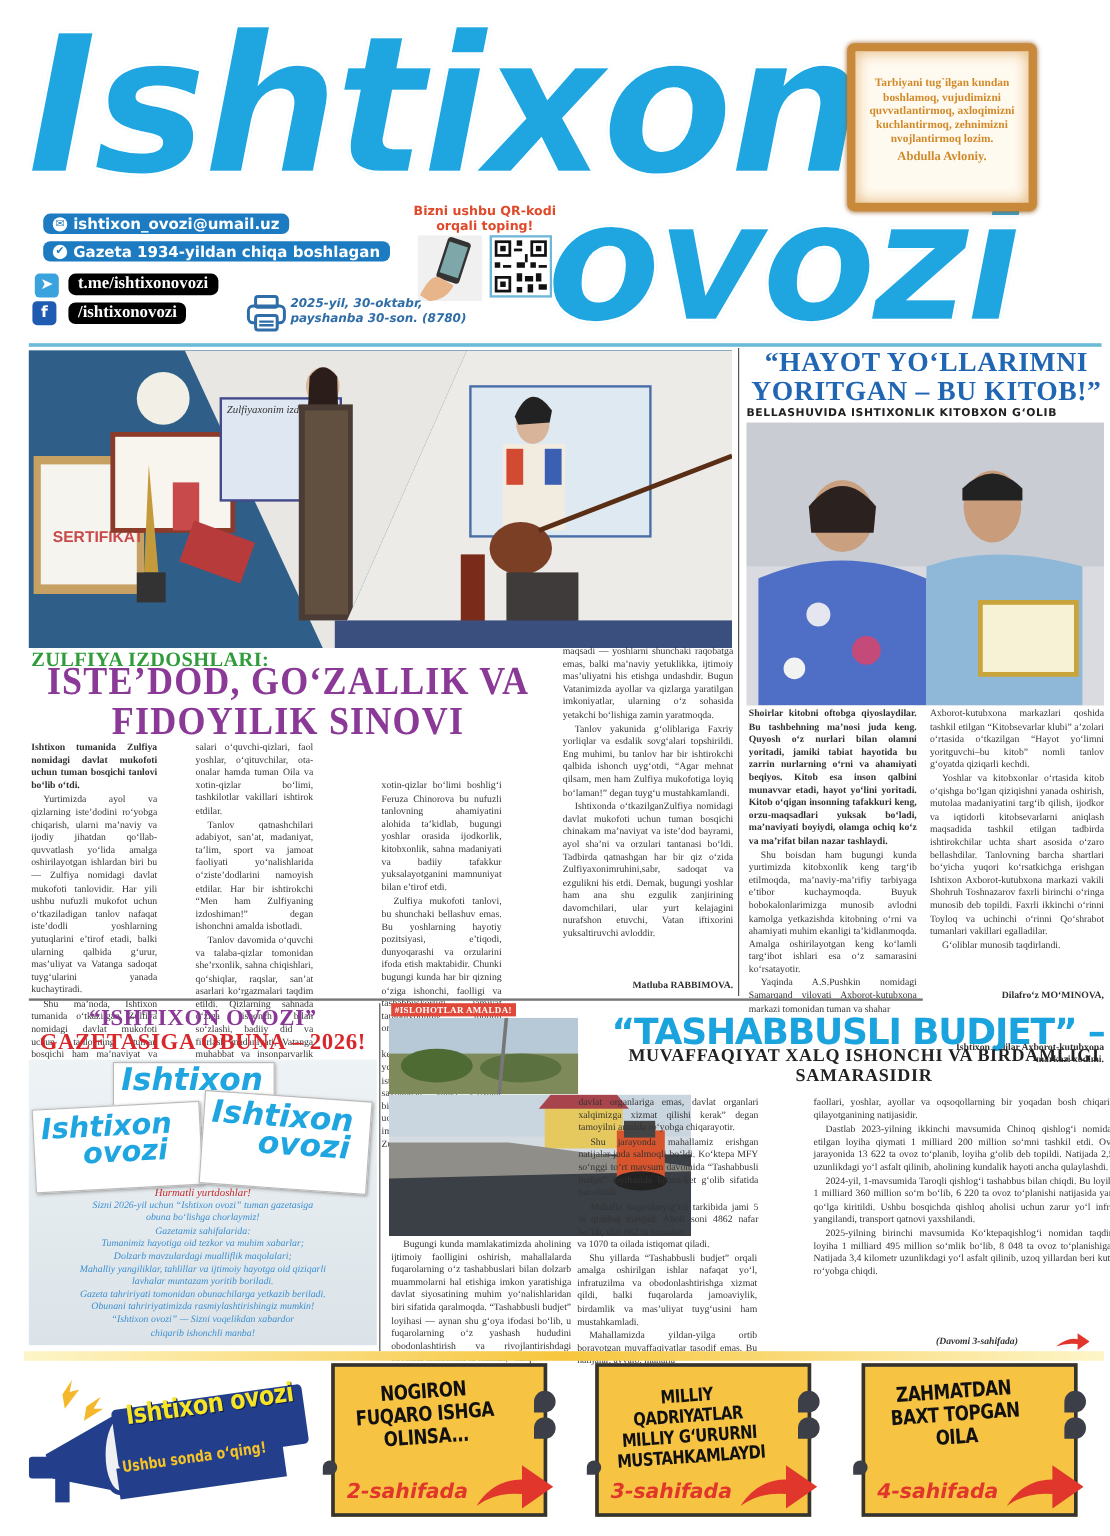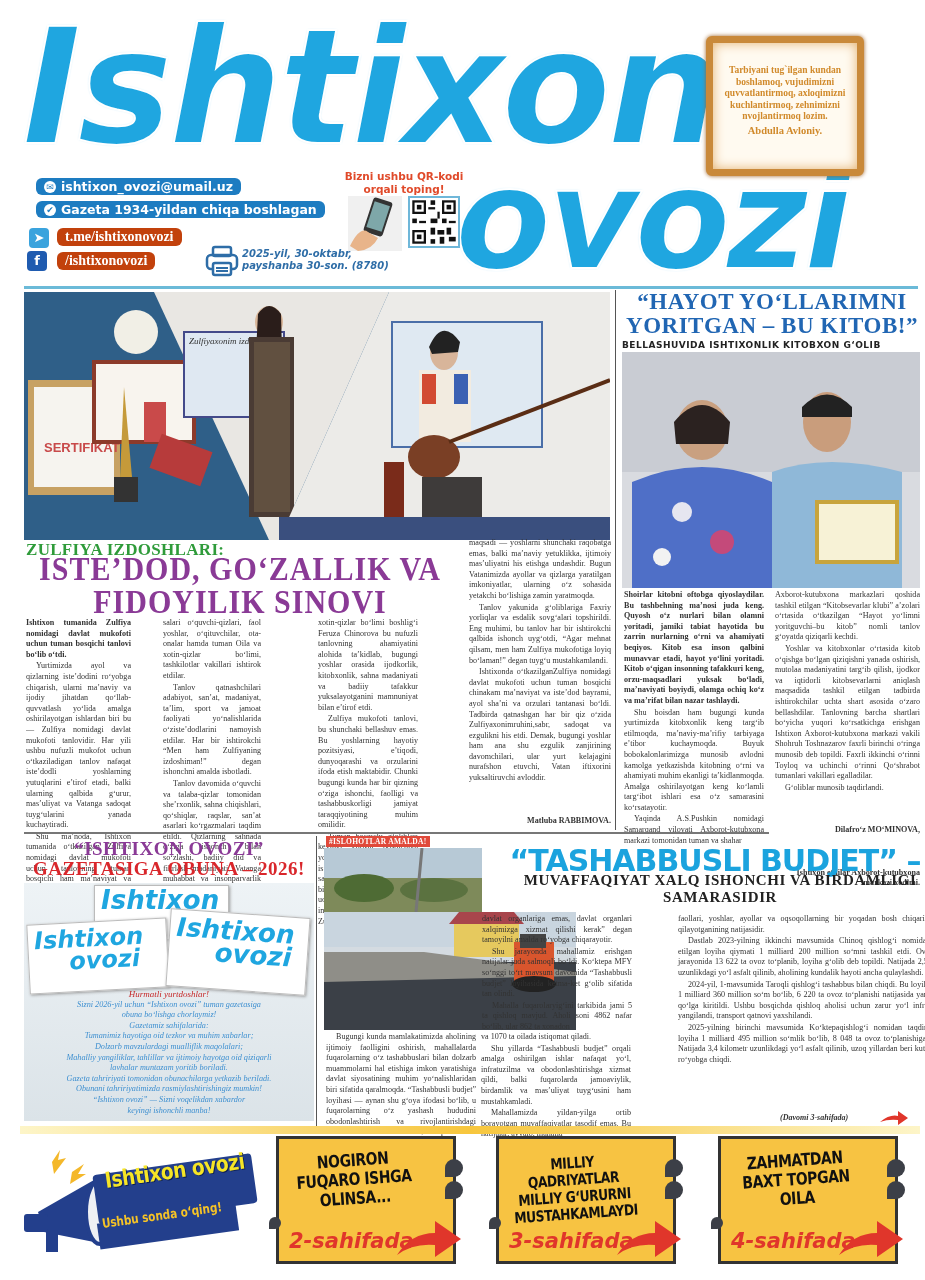--- a/index.html
+++ b/index.html
@@ -7,21 +7,21 @@
   body { position: relative; font-family: "Liberation Serif", serif; color: #2a2a2a; }
   .abs { position: absolute; }
 
   
   .logo-word { position: absolute; font-family: "DejaVu Sans", sans-serif; font-weight: bold; font-style: italic;
     color: #1fa6e0; letter-spacing: -4px; -webkit-text-stroke: 2px #ffffff; text-shadow: 0 0 2px #7bc8ee; line-height: 1; }
   .logo-1 { left: 22px; top: 8px; font-size: 160px; }
   .logo-2 { left: 455px; top: 150px; font-size: 140px; }
   .pill { position: absolute; background: #1d7cc1; color: #fff; font-family: "DejaVu Sans", sans-serif; font-weight: bold;
     border-radius: 6px; padding: 1px 8px; font-size: 12.5px; white-space: nowrap; display: flex; align-items: center; gap: 5px; }
-  .pill.serif { font-family: "Liberation Serif", serif; font-size: 14px; background: #c2410c; }
+  .pill.serif { font-family: "Liberation Serif", serif; font-size: 14px; background: #000000; }
   .pill .dot { width: 12px; height: 12px; border-radius: 50%; background: #fff; display: inline-block; color: #1d7cc1; font-size: 9px; text-align: center; line-height: 12px; }
   .social-icon { position: absolute; width: 20px; height: 20px; border-radius: 4px; color: #fff; font-family: "DejaVu Sans", sans-serif; font-weight: bold; text-align: center; line-height: 20px; font-size: 13px; }
   .qr-caption { position: absolute; left: 344px; top: 170px; width: 120px; text-align: center; color: #e04a2a;
     font-family: "DejaVu Sans", sans-serif; font-weight: bold; font-size: 10.5px; line-height: 13px; }
   .phone { position: absolute; left: 348px; top: 196px; width: 54px; height: 55px; }
   .qr { position: absolute; left: 408px; top: 196px; width: 52px; height: 52px; background: #fff; border: 2px solid #6fb7d9; }
   .issue { position: absolute; left: 242px; top: 248px; font-family: "DejaVu Sans", sans-serif; font-style: italic; font-weight: bold;
     font-size: 10px; color: #2e6da7; line-height: 12px; }
   .printer { position: absolute; left: 205px; top: 245px; width: 34px; height: 32px; }
   .scroll { position: absolute; left: 706px; top: 36px; width: 158px; height: 140px; background: #fffaf0;
@@ -68,21 +68,21 @@
     font-weight: bold; font-size: 15px; line-height: 17px; letter-spacing: 0.6px; }
   .continued { position: absolute; left: 780px; top: 1113px; font-style: italic; font-weight: bold; font-size: 8px; color: #333; }
   .yellow-strip { position: absolute; top: 1126px; height: 8px; background: linear-gradient(90deg,#fdf5c8,#f7c63d,#fdf5c8); }
   .megaphone-banner { position: absolute; left: 95px; top: 1164px; width: 160px; height: 50px; background: #233f8c; transform: rotate(-8deg); border-radius: 4px; }
   .mega-title { position: absolute; left: 105px; top: 1168px; font-family: "DejaVu Sans", sans-serif; font-weight: bold; color: #f6e526; font-size: 22px; transform: rotate(-8deg) scaleX(0.85); transform-origin: left; letter-spacing: -0.5px; text-shadow: 1px 1px 0 #0d1f52; }
   .mega-sub-banner { position: absolute; left: 98px; top: 1214px; width: 140px; height: 26px; background: #233f8c; transform: rotate(-8deg); }
   .mega-sub { position: absolute; left: 102px; top: 1216px; font-family: "DejaVu Sans", sans-serif; font-weight: bold; color: #f6c326; font-size: 13px; transform: rotate(-8deg) scaleX(0.8); transform-origin: left; }
   .teaser { position: absolute; top: 1136px; width: 180px; height: 128px; background: #f7c342; border: 3px solid #333; }
   .teaser-title { position: absolute; left: 0; right: 24px; top: 12px; text-align: center; font-family: "DejaVu Sans", sans-serif; font-weight: bold;
     font-size: 17px; line-height: 19px; color: #111; transform: rotate(-4deg) scaleX(0.82); letter-spacing: -0.5px; }
-  .teaser-page { position: absolute; left: 10px; bottom: 8px; color: #e0362b; font-family: "DejaVu Sans", sans-serif; font-style: italic; font-weight: bold; font-size: 21px; }
+  .teaser-page { position: absolute; left: 10px; bottom: 8px; color: #e0362b; font-family: "DejaVu Sans", sans-serif; font-style: italic; font-weight: bold; font-size: 17px; }
   .teaser-arrow { position: absolute; right: -8px; bottom: 2px; width: 64px; height: 40px; }
   .quote-mark { position: absolute; width: 18px; height: 18px; border-radius: 50% 50% 50% 0; background: #3c3f47; }
 </style>
 </head>
 <body>
 
 <div>
   <div class="logo-word logo-1">Ishtixon</div>
   <div class="logo-word logo-2">ovozi</div>
 
@@ -205,21 +205,21 @@
   <p class="lead">Ishtixon tumanida Zulfiya nomidagi davlat mukofoti uchun tuman bosqichi tanlovi bo‘lib o‘tdi.</p>
   <p>Yurtimizda ayol va qizlarning iste’dodini ro‘yobga chiqarish, ularni ma’naviy va ijodiy jihatdan qo‘llab-quvvatlash yo‘lida amalga oshirilayotgan ishlardan biri bu — Zulfiya nomidagi davlat mukofoti tanlovidir. Har yili ushbu nufuzli mukofot uchun o‘tkaziladigan tanlov nafaqat iste’dodli yoshlarning yutuqlarini e’tirof etadi, balki ularning qalbida g‘urur, mas’uliyat va Vatanga sadoqat tuyg‘ularini yanada kuchaytiradi.</p>
   <p>Shu ma’noda, Ishtixon tumanida o‘tkazilgan Zulfiya nomidagi davlat mukofoti uchun tanlovning tuman bosqichi ham ma’naviyat va iste’dod tantanasiga aylandi. Tadbirda ta’lim muassa-</p>
 </div>
 <div class="col" style="left:163px;top:618px;width:98px;">
   <p class="noind">salari o‘quvchi-qizlari, faol yoshlar, o‘qituvchilar, ota-onalar hamda tuman Oila va xotin-qizlar bo‘limi, tashkilotlar vakillari ishtirok etdilar.</p>
   <p>Tanlov qatnashchilari adabiyot, san’at, madaniyat, ta’lim, sport va jamoat faoliyati yo‘nalishlarida o‘ziste’dodlarini namoyish etdilar. Har bir ishtirokchi “Men ham Zulfiyaning izdoshiman!” degan ishonchni amalda isbotladi.</p>
   <p>Tanlov davomida o‘quvchi va talaba-qizlar tomonidan she’rxonlik, sahna chiqishlari, qo‘shiqlar, raqslar, san’at asarlari ko‘rgazmalari taqdim etildi. Qizlarning sahnada o‘ziga ishonch bilan so‘zlashi, badiiy did va fikrlash madaniyati, Vatanga muhabbat va insonparvarlik ruhida ijro etgan chiqishlari tomoshabinlar qalbidan joy oldi.</p>
   <p>Tuman hokimi o‘rinbosari, Oila va</p>
 </div>
-<div class="col" style="left:318px;top:618px;width:100px;font-family:Liberation Serif, serif;">
+<div class="col" style="left:318px;top:650px;width:100px;font-family:Liberation Serif, serif;">
   <p class="noind">xotin-qizlar bo‘limi boshlig‘i Feruza Chinorova bu nufuzli tanlovning ahamiyatini alohida ta’kidlab, bugungi yoshlar orasida ijodkorlik, kitobxonlik, sahna madaniyati va badiiy tafakkur yuksalayotganini mamnuniyat bilan e’tirof etdi.</p>
   <p>Zulfiya mukofoti tanlovi, bu shunchaki bellashuv emas. Bu yoshlarning hayotiy pozitsiyasi, e’tiqodi, dunyoqarashi va orzularini ifoda etish maktabidir. Chunki bugungi kunda har bir qizning o‘ziga ishonchi, faolligi va tashabbuskorligi jamiyat taraqqiyotining muhim omilidir.</p>
   <p>Tuman bosqichi g‘oliblari keyingi viloyat bosqichiga yo‘llanma oldilar. Ular o‘z iste’dodlarini yanada sayqallash, yangi g‘oyalar bilan chiqish va tengdoshlari uchun o‘rnak bo‘lish imkoniyatiga ega bo‘ldilar. Zulfiya mukofoti tanlovining</p>
 </div>
 <div class="col" style="left:469px;top:538px;width:142px;">
   <p class="noind">maqsadi — yoshlarni shunchaki raqobatga emas, balki ma’naviy yetuklikka, ijtimoiy mas’uliyatni his etishga undashdir. Bugun Vatanimizda ayollar va qizlarga yaratilgan imkoniyatlar, ularning o‘z sohasida yetakchi bo‘lishiga zamin yaratmoqda.</p>
   <p>Tanlov yakunida g‘oliblariga Faxriy yorliqlar va esdalik sovg‘alari topshirildi. Eng muhimi, bu tanlov har bir ishtirokchi qalbida ishonch uyg‘otdi, “Agar mehnat qilsam, men ham Zulfiya mukofotiga loyiq bo‘laman!” degan tuyg‘u mustahkamlandi.</p>
   <p>Ishtixonda o‘tkazilganZulfiya nomidagi davlat mukofoti uchun tuman bosqichi chinakam ma’naviyat va iste’dod bayrami, ayol sha’ni va orzulari tantanasi bo‘ldi. Tadbirda qatnashgan har bir qiz o‘zida Zulfiyaxonimruhini,sabr, sadoqat va ezgulikni his etdi. Demak, bugungi yoshlar ham ana shu ezgulik zanjirining davomchilari, ular yurt kelajagini nurafshon etuvchi, Vatan iftixorini yuksaltiruvchi avloddir.</p>
   <p class="sig">Matluba RABBIMOVA.</p>
 </div>
@@ -279,21 +279,21 @@
     <div>Sizni 2026-yil uchun “Ishtixon ovozi” tuman gazetasiga</div>
     <div>obuna bo‘lishga chorlaymiz!</div>
     <div>Gazetamiz sahifalarida:</div>
     <div>Tumanimiz hayotiga oid tezkor va muhim xabarlar;</div>
     <div>Dolzarb mavzulardagi mualliflik maqolalari;</div>
     <div>Mahalliy yangiliklar, tahlillar va ijtimoiy hayotga oid qiziqarli</div>
     <div>lavhalar muntazam yoritib boriladi.</div>
     <div>Gazeta tahririyati tomonidan obunachilarga yetkazib beriladi.</div>
     <div>Obunani tahririyatimizda rasmiylashtirishingiz mumkin!</div>
     <div>“Ishtixon ovozi” — Sizni voqelikdan xabardor</div>
-    <div>keyingi ishonchli manba!</div>
+    <div>chiqarib ishonchli manba!</div>
   </div>
 </div>
 <div class="vline" style="left:316px;top:836px;height:290px;"></div>
 
 <div class="tag-red">#ISLOHOTLAR AMALDA!</div>
 <div class="photo" style="left:324px;top:848px;width:158px;height:64px;">
   <svg width="158" height="64" viewBox="0 0 158 64">
     <rect width="158" height="40" fill="#b7c9d6"></rect>
     <rect y="30" width="158" height="34" fill="#7e8a5a"></rect>
     <ellipse cx="40" cy="40" rx="30" ry="14" fill="#4e6b34"></ellipse>

